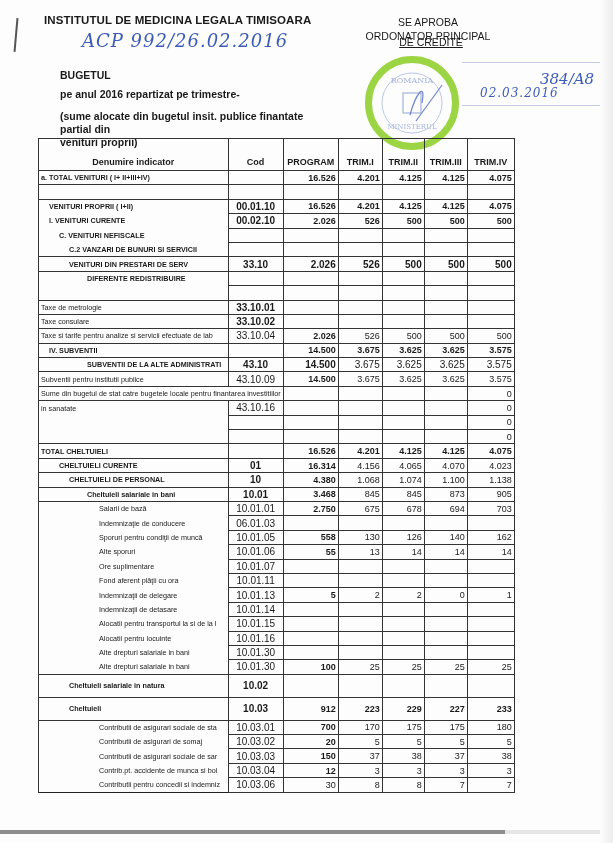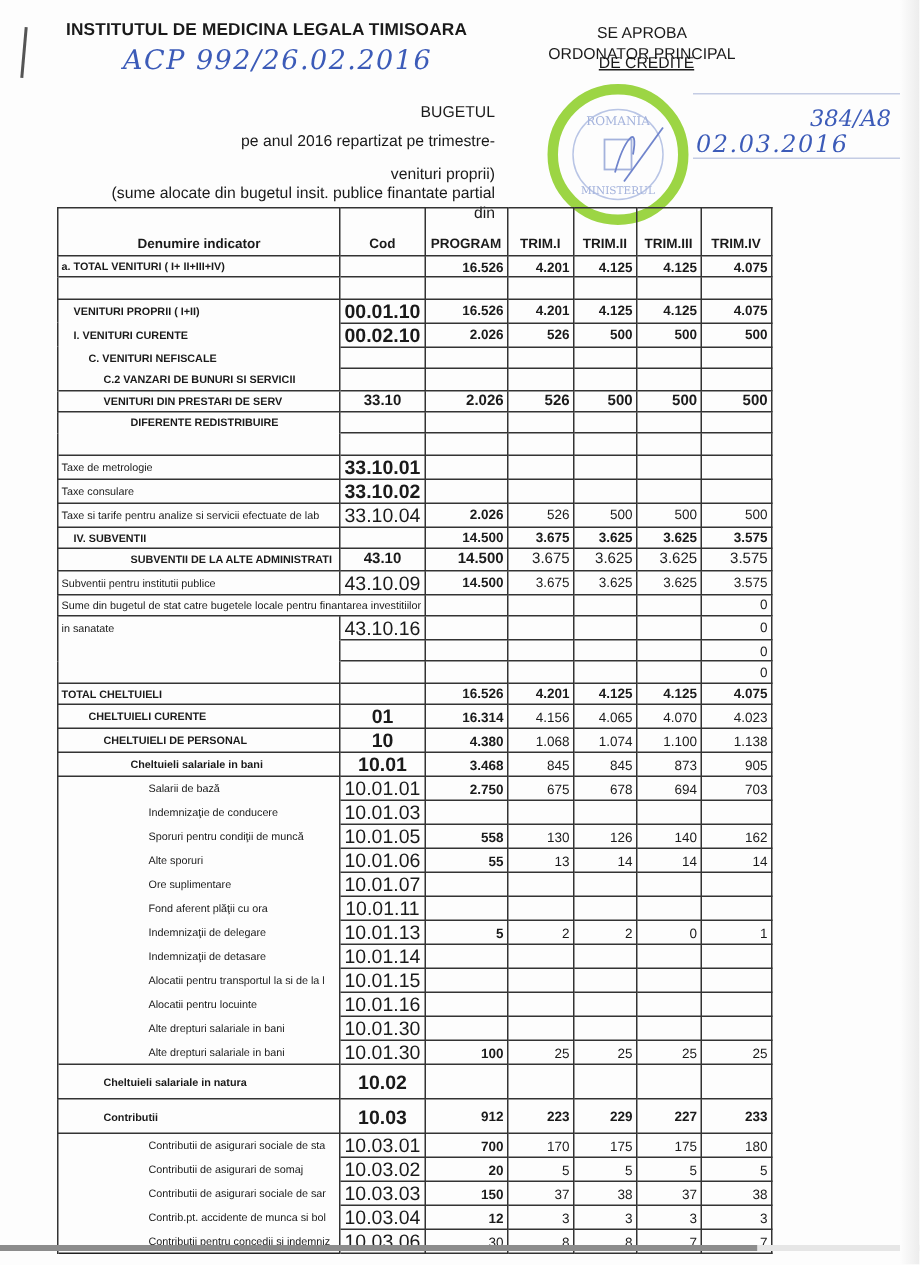--- a/index.html
+++ b/index.html
@@ -4,41 +4,41 @@
 <style>
   html, body { margin:0; padding:0; }
   body { width:613px; height:843px; background:#fdfdfd; position:relative; overflow:hidden;
          font-family:"Liberation Sans", sans-serif; color:#1a1a1a; }
   .abs { position:absolute; }
   .inst { left:44px; top:14px; font-size:11.5px; font-weight:bold; letter-spacing:0.1px; }
   .hand { font-family:"DejaVu Serif", serif; font-style:italic; color:#3c5bb8; }
   .reg { left:82px; top:30px; font-size:18px; letter-spacing:1px; }
   .approve { left:368px; width:120px; text-align:center; font-size:10.5px; line-height:13px; }
   .a1 { top:16px; } .a2 { top:30px; left:355px; width:146px; } .a3 { top:36px; left:376px; width:110px; text-decoration:underline; }
-  .btitle { left:60px; width:270px; text-align:right; font-weight:normal; font-size:10.5px; line-height:13px; }
+  .btitle { left:60px; width:270px; text-align:left; font-weight:bold; font-size:10.5px; line-height:13px; }
   .t1 { top:69px; }
   .t2 { top:88px; }
   .t3 { top:111px; }
   .stamp-circle { left:365px; top:56px; width:80px; height:80px; border:7px solid #84cc16; border-radius:50%; opacity:.8; }
   .stamp-rect { left:462px; top:62px; width:150px; height:42px; border-top:1px solid #c4cce4; border-bottom:1px solid #c4cce4; }
   .stamp-num { left:540px; top:70px; font-size:15px; }
-  .stamp-date { left:464px; top:86px; font-size:16px; letter-spacing:1px; }
+  .stamp-date { left:480px; top:86px; font-size:12px; letter-spacing:1px; }
   .margin-mark { left:15px; top:18px; width:2px; height:34px; background:#555; transform:rotate(5deg); }
   .scanbar { left:0; top:830px; width:505px; height:4px; background:#8c8c8c; }
   .scanbar2 { left:505px; top:830px; width:108px; height:4px; background:#e6e6e6; }
   .rightshade { left:600px; top:0; width:13px; height:843px; background:linear-gradient(to right,#fdfdfd,#ececec); }
 
   table.budget { position:absolute; left:38px; top:138px; border-collapse:collapse; table-layout:fixed;
                  font-size:7.2px; border:1.6px solid #222; }
   table.budget td, table.budget th { border:1px solid #333; padding:0 2px; height:13.4px; overflow:hidden; white-space:nowrap; }
   table.budget th { font-size:9px; font-weight:bold; height:28px; vertical-align:bottom; padding-bottom:3px; text-align:center; }
   col.c0 { width:175px; } col.c1 { width:54px; } col.c2 { width:55px; } col.c3 { width:44px; }
   col.c4 { width:42px; } col.c5 { width:43px; } col.c6 { width:47px; }
   td.num { text-align:right; font-size:9px; }
-  td.cod { text-align:center; font-size:13px; }
+  td.cod { text-align:center; font-size:10px; }
   tr.b td { font-weight:bold; }
   .ind0 { padding-left:2px; }
   .ind1 { padding-left:10px !important; }
   .ind2 { padding-left:20px !important; }
   .ind3 { padding-left:30px !important; }
   .ind4 { padding-left:48px !important; }
   .ind5 { padding-left:60px !important; }
   td.tall { height:22px !important; }
   .big td.cod, .big td.num { font-size:10px; }
 </style>
@@ -65,22 +65,22 @@
 </div>
 <div class="abs stamp-rect"></div>
 <div class="abs hand stamp-num">384/A8</div>
 <div class="abs hand stamp-date">02.03.2016</div>
 
 <div class="abs btitle t1">BUGETUL</div>
 <div class="abs btitle t2">
   <div>pe anul 2016 repartizat pe trimestre-</div>
 </div>
 <div class="abs btitle t3" style="top:110px;">
+  <div>(sume alocate din bugetul insit. publice finantate partial din</div>
   <div>venituri proprii)</div>
-  <div>(sume alocate din bugetul insit. publice finantate partial din</div>
 </div>
 
 <table class="budget">
   <colgroup>
       <col class="c0">
       <col class="c1">
       <col class="c2">
       <col class="c3">
       <col class="c4">
       <col class="c5">
@@ -308,21 +308,21 @@
         <td class="name ind5" style="border-bottom: none; border-top: none;">Salarii de bază</td>
         <td class="cod">10.01.01</td>
         <td class="num" style="font-weight: bold;">2.750</td>
         <td class="num">675</td>
         <td class="num">678</td>
         <td class="num">694</td>
         <td class="num">703</td>
       </tr>
       <tr>
         <td class="name ind5" style="border-bottom: none; border-top: none;">Indemnizaţie de conducere</td>
-        <td class="cod">10.01.03</td>
+        <td class="cod">06.01.03</td>
         <td class="num"></td>
         <td class="num"></td>
         <td class="num"></td>
         <td class="num"></td>
         <td class="num"></td>
       </tr>
       <tr>
         <td class="name ind5" style="border-bottom: none; border-top: none;">Sporuri pentru condiţii de muncă</td>
         <td class="cod">10.01.05</td>
         <td class="num" style="font-weight: bold;">558</td>
@@ -415,21 +415,21 @@
       <tr>
         <td class="name ind3 tall" style="font-weight: bold;">Cheltuieli salariale in natura</td>
         <td class="cod tall" style="font-weight: bold;">10.02</td>
         <td class="num tall"></td>
         <td class="num tall"></td>
         <td class="num tall"></td>
         <td class="num tall"></td>
         <td class="num tall"></td>
       </tr>
       <tr class="b">
-        <td class="name ind3 tall">Contributii</td>
+        <td class="name ind3 tall">Cheltuieli</td>
         <td class="cod tall">10.03</td>
         <td class="num tall">912</td>
         <td class="num tall">223</td>
         <td class="num tall">229</td>
         <td class="num tall">227</td>
         <td class="num tall">233</td>
       </tr>
       <tr>
         <td class="name ind5" style="border-bottom: none; border-top: none;">Contributii de asigurari sociale de sta</td>
         <td class="cod">10.03.01</td>

